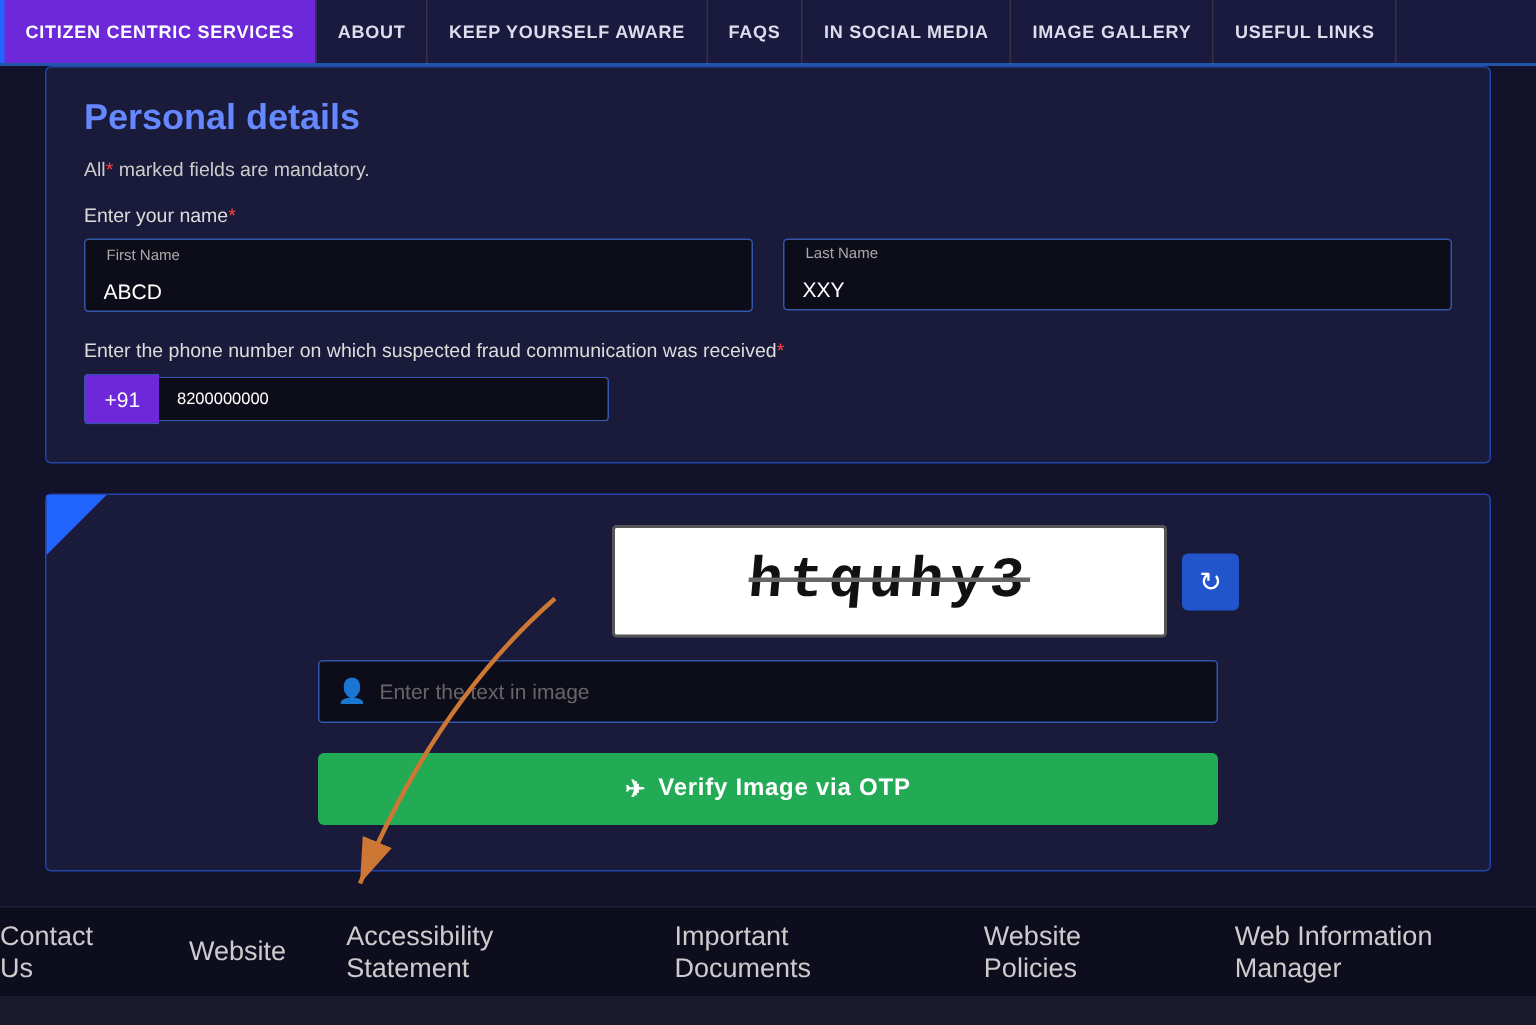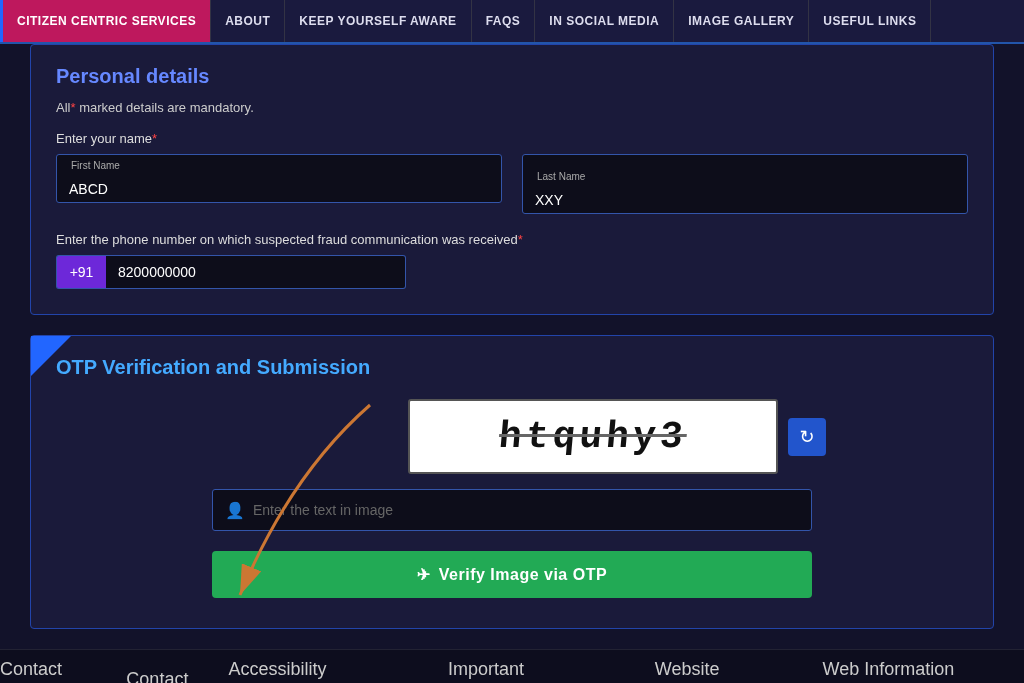--- a/index.html
+++ b/index.html
@@ -19,40 +19,40 @@
       padding: 0 14px;
       font-size: 12px;
       font-weight: bold;
       text-transform: uppercase;
       color: #dde;
       border-right: 1px solid #334;
       cursor: pointer;
       letter-spacing: 0.5px;
       white-space: nowrap;
     }
-    .nav-item.active { background: #be185d; color: #fff; }
+    .nav-item.active { background: #6d28d9; color: #fff; }
     .nav-item:first-child { border-left: 3px solid #2266ff; }
 
     
     .main-content {
       padding: 0 30px 20px 30px;
       background: #12122a;
       min-height: 560px;
     }
 
     
     .card {
       background: #1a1a3a;
       border: 1px solid #2244aa;
       border-radius: 4px;
       padding: 20px 25px 25px 25px;
       margin-bottom: 20px;
     }
     .card-title {
-      font-size: 20px;
+      font-size: 24px;
       font-weight: bold;
       color: #6688ff;
       margin-bottom: 12px;
     }
     .mandatory-note {
       font-size: 13px;
       color: #ccc;
       margin-bottom: 16px;
     }
     .mandatory-note .star { color: #ff4444; }
@@ -107,21 +107,21 @@
       min-width: 50px;
       text-align: center;
     }
     .phone-input {
       background: #0d0d1a;
       border: 1px solid #3355aa;
       border-left: none;
       border-radius: 0 3px 3px 0;
       padding: 8px 12px;
       color: #fff;
-      font-size: 14px;
+      font-size: 11px;
       width: 300px;
     }
 
     
     .otp-card {
       background: #1a1a3a;
       border: 1px solid #2244aa;
       border-radius: 4px;
       padding: 20px 25px 30px 25px;
       position: relative;
@@ -272,54 +272,53 @@
   <div class="nav-item">In Social Media</div>
   <div class="nav-item">Image Gallery</div>
   <div class="nav-item">Useful Links</div>
 </nav>
 
 <div class="main-content">
 
   <div class="card">
     <div class="card-title">Personal details</div>
     <div class="mandatory-note">
-      <span>All</span><span class="star">*</span><span> marked details are mandatory.</span>
+      <span>All</span><span class="star">*</span><span> marked fields are mandatory.</span>
     </div>
 
     <div class="field-label">
       <span>Enter your name</span><span class="star">*</span>
     </div>
 
     <div class="name-row">
       <div class="input-group">
         <div class="form-input" style="padding-top:5px; padding-bottom:5px;">
           <div class="input-inner-label">First Name</div>
           <input class="form-input" style="border: none; padding: 0px; background: transparent; outline: none;" type="text" value="ABCD">
         </div>
       </div>
       <div class="input-group">
-        <div class="form-input" style="padding-top:16px; padding-bottom:5px;">
+        <div class="form-input" style="padding-top:4px; padding-bottom:5px;">
           <div class="input-inner-label">Last Name</div>
           <input class="form-input" style="border: none; padding: 0px; background: transparent; outline: none;" type="text" value="XXY">
         </div>
       </div>
     </div>
 
     <div class="field-label">
       <span>Enter the phone number on which suspected fraud communication was received</span><span class="star">*</span>
     </div>
     <div class="phone-row">
       <div class="phone-prefix">+91</div>
       <input class="phone-input" type="text" value="8200000000" style="">
     </div>
   </div>
 
   <div class="otp-section-wrapper">
     <div class="otp-card">
-      <div class="otp-title">OTP Verification and Submission</div>
 
       <div class="captcha-row">
         <div style="width:200px;"></div>
         <div class="captcha-box">
           <span class="captcha-text">htquhy3</span>
         </div>
         <button class="captcha-refresh-btn">
           <span>↻</span>
         </button>
       </div>
@@ -344,18 +343,18 @@
         </defs>
         <path d="M 280 10 Q 200 80, 150 200" stroke="#cc7733" stroke-width="3" fill="none" marker-end="url(#arrowhead)"></path>
       </svg>
     </div>
   </div>
 
 </div>
 
 <footer class="footer">
   <a class="footer-link">Contact Us</a>
-  <a class="footer-link">Contact</a>
+  <a class="footer-link">Website</a>
   <a class="footer-link">Accessibility Statement</a>
   <a class="footer-link">Important Documents</a>
   <a class="footer-link">Website Policies</a>
   <a class="footer-link">Web Information Manager</a>
 </footer>
 
 </body></html>

